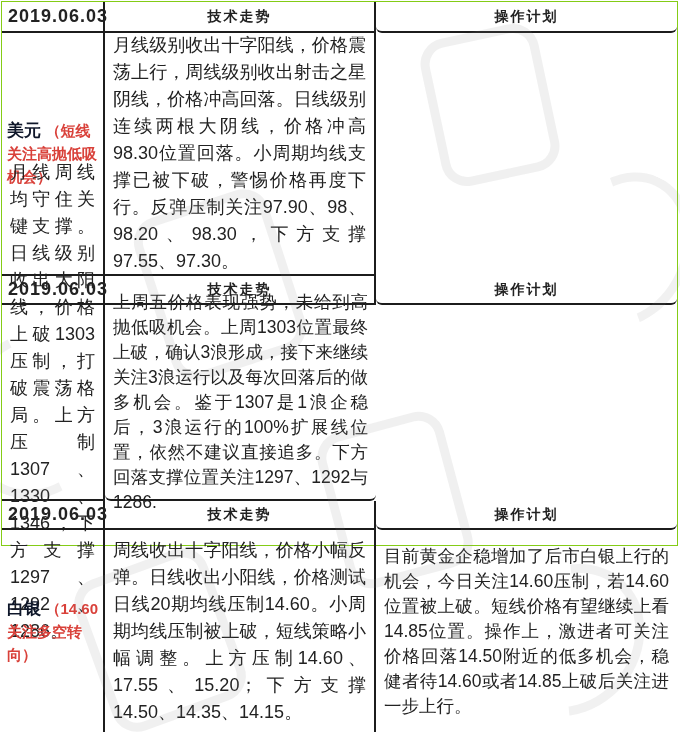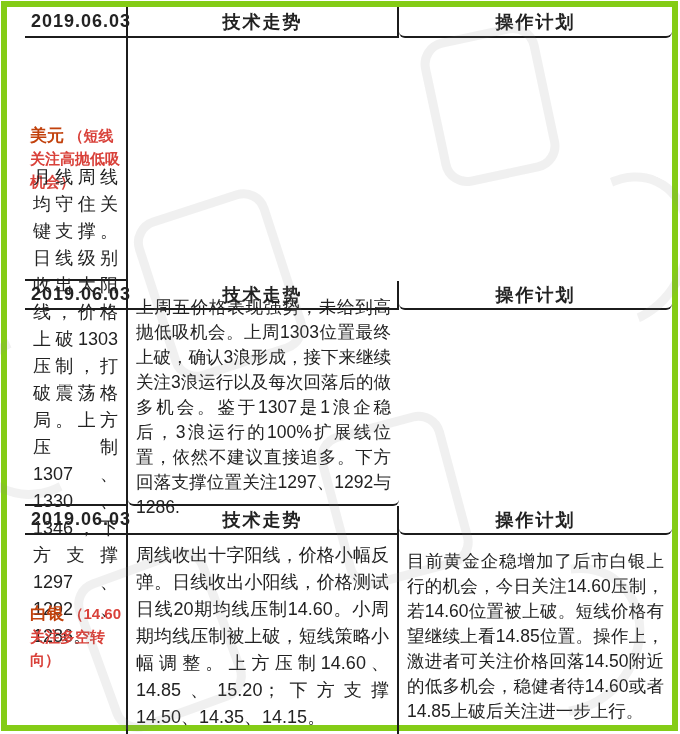--- a/index.html
+++ b/index.html
@@ -1,42 +1,42 @@
 <!DOCTYPE html>
 <html><head>
 <meta charset="utf-8">
 <style>
   html,body{margin:0;padding:0;}
   body{
     width:680px;height:734px;background:#ffffff;position:relative;overflow:hidden;
     font-family:"Liberation Sans","DejaVu Sans",sans-serif;color:#222;
   }
   .table{
-    position:absolute;left:1px;top:1px;width:677px;height:730px;
-    border:6px solid #84cc16;box-sizing:border-box;background:transparent;z-index:2;padding-left:18px;
+    position:absolute;left:1px;top:1px;width:677px;height:545px;
+    border:1px solid #84cc16;box-sizing:border-box;background:transparent;z-index:2;
   }
   .row{display:grid;grid-template-columns:103px 271px 1fr;}
   .cell{
     border-right:2px solid #1c1c1c;border-bottom:2px solid #1c1c1c;
     box-sizing:border-box;position:relative;
   }
   .cell.last{border-right:none;border-radius:6px;}
   .row.bottom .cell{border-bottom:none;}
   .hrow .cell{
     display:flex;align-items:center;justify-content:center;
-    font-weight:700;font-size:18px;letter-spacing:2px;
+    font-weight:700;font-size:14px;letter-spacing:2px;
   }
   .hrow .datecell{justify-content:flex-start;padding-left:6px;letter-spacing:1px;font-size:18px;}
   .h1{height:31px;} .c1{height:243px;}
   .h2{height:29px;} .c2{height:196px;}
   .h3{height:29px;} .c3{height:202px;}
   .assetcell{
     display:flex;align-items:center;padding:4px 5px;line-height:23px;
   }
-  .asset-name{font-weight:700;font-size:17px;color:#c2410c;}
+  .asset-name{font-weight:700;font-size:17px;color:#0f172a;}
   .asset-note{font-weight:700;font-size:15px;color:#d9413a;}
   .techcell,.plancell{
     display:flex;align-items:center;padding:2px 8px;
   }
   .techcell .txt{
     font-size:18px;line-height:27px;text-align:justify;width:100%;
   }
   .plancell .txt{
     font-size:17.5px;line-height:25px;text-align:justify;width:100%;
   }
@@ -64,20 +64,23 @@
     <div class="cell h1">技术走势</div>
     <div class="cell last h1">操作计划</div>
   </div>
   <div class="row c1">
     <div class="cell assetcell c1">
       <div>
         <span class="asset-name">美元</span>
         <span class="asset-note">（短线关注高抛低吸机会）</span>
       </div>
     </div>
+    <div class="cell techcell c1">
+      <div class="txt">月线级别收出十字阳线，价格震荡上行，周线级别收出射击之星阴线，价格冲高回落。日线级别连续两根大阴线，价格冲高98.30位置回落。小周期均线支撑已被下破，警惕价格再度下行。反弹压制关注97.90、98、98.20、98.30，下方支撑97.55、97.30。</div>
+    </div>
   </div>
 
   <div class="row hrow h2">
     <div class="cell datecell h2">2019.06.03</div>
     <div class="cell h2">技术走势</div>
     <div class="cell last h2">操作计划</div>
   </div>
   <div class="row c2">
     <div class="cell techcell c2">
       <div class="txt">月线周线均守住关键支撑。日线级别收出大阳线，价格上破1303压制，打破震荡格局。上方压制1307、1330、1346，下方支撑1297、1292、1286。</div>
@@ -93,20 +96,20 @@
     <div class="cell last h3">操作计划</div>
   </div>
   <div class="row bottom c3">
     <div class="cell assetcell c3">
       <div>
         <span class="asset-name">白银</span>
         <span class="asset-note">（14.60关注多空转向）</span>
       </div>
     </div>
     <div class="cell techcell c3">
-      <div class="txt">周线收出十字阳线，价格小幅反弹。日线收出小阳线，价格测试日线20期均线压制14.60。小周期均线压制被上破，短线策略小幅调整。上方压制14.60、14.85、15.20；下方支撑14.50、14.35、14.15。</div>
+      <div class="txt">周线收出十字阳线，价格小幅反弹。日线收出小阳线，价格测试日线20期均线压制14.60。小周期均线压制被上破，短线策略小幅调整。上方压制14.60、17.55、15.20；下方支撑14.50、14.35、14.15。</div>
     </div>
     <div class="cell last plancell c3">
       <div class="txt">目前黄金企稳增加了后市白银上行的机会，今日关注14.60压制，若14.60位置被上破。短线价格有望继续上看14.85位置。操作上，激进者可关注价格回落14.50附近的低多机会，稳健者待14.60或者14.85上破后关注进一步上行。</div>
     </div>
   </div>
 
 </div>
 
 </body></html>

